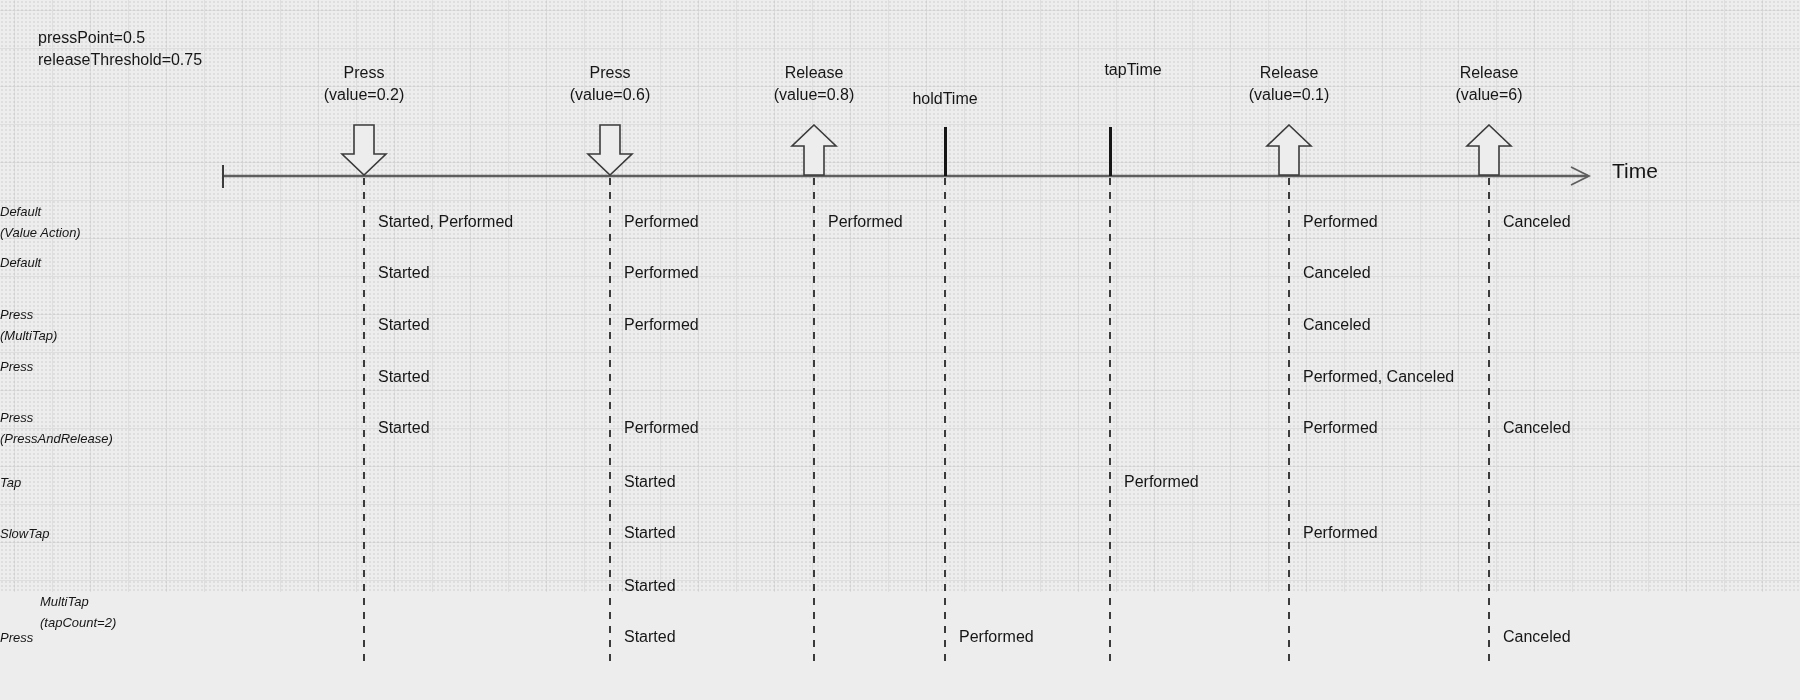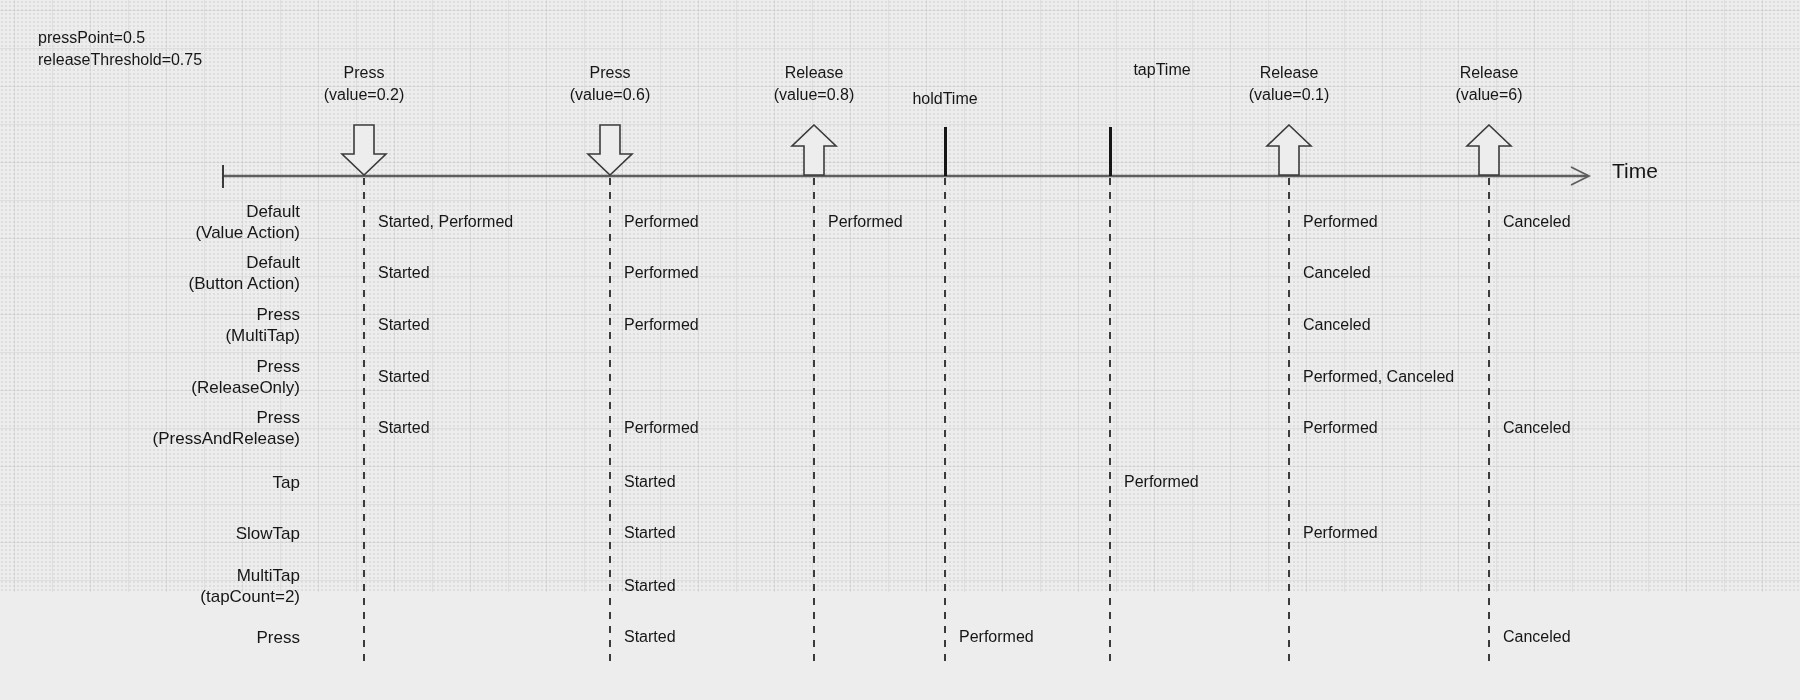--- a/index.html
+++ b/index.html
@@ -29,22 +29,22 @@
   }
   .tick{
     position:absolute;top:127px;height:49px;width:3px;background:#161616;
   }
   .arrow{position:absolute;top:124px;}
   .dash{
     position:absolute;top:178px;height:487px;width:2px;
     background:repeating-linear-gradient(to bottom,#3b3b3b 0 7px, rgba(0,0,0,0) 7px 14px);
   }
   .row-label{
-    position:absolute;left:0;width:300px;text-align:right;
-    font-size:17px;line-height:21px;white-space:nowrap;
+    position:absolute;left:0;width:300px;text-align:left;
+    font-size:13px;line-height:21px;white-space:nowrap;font-style:italic;
   }
   .cell{
     position:absolute;font-size:16px;line-height:22px;white-space:nowrap;
   }
   .time-label{
     position:absolute;left:1612px;top:161px;
     font-size:21px;line-height:20px;white-space:nowrap;
   }
   #axis-svg{position:absolute;left:0;top:0;}
 </style>
@@ -89,21 +89,21 @@
       </div>
       <svg class="arrow" style="left:790px" width="48" height="52" viewBox="0 0 48 52">
         <polygon points="24,1 46,22 34,22 34,51 14,51 14,22 2,22" fill="#ededed" stroke="#3b3b3b" stroke-width="1.6"></polygon>
       </svg>
       <div class="dash" style="left: 813px;"></div>
       <div class="col-label" style="left: 945px; top: 88px;">
         <div>holdTime</div>
       </div>
       <div class="tick" style="left: 943.5px;"></div>
       <div class="dash" style="left: 944px;"></div>
-      <div class="col-label" style="left: 1162px; top: 59px;">
+      <div class="col-label" style="left: 1133px; top: 59px;">
         <div>tapTime</div>
       </div>
       <div class="tick" style="left: 1108.5px;"></div>
       <div class="dash" style="left: 1109px;"></div>
       <div class="col-label" style="left: 1289px; top: 62px;">
         <div>Release</div>
         <div>(value=0.1)</div>
       </div>
       <svg class="arrow" style="left:1265px" width="48" height="52" viewBox="0 0 48 52">
         <polygon points="24,1 46,22 34,22 34,51 14,51 14,22 2,22" fill="#ededed" stroke="#3b3b3b" stroke-width="1.6"></polygon>
@@ -121,35 +121,33 @@
         <div>Default</div>
         <div>(Value Action)</div>
       </div>
       <div class="cell" style="left: 378px; top: 211px;">Started, Performed</div>
       <div class="cell" style="left: 624px; top: 211px;">Performed</div>
       <div class="cell" style="left: 828px; top: 211px;">Performed</div>
       <div class="cell" style="left: 1303px; top: 211px;">Performed</div>
       <div class="cell" style="left: 1503px; top: 211px;">Canceled</div>
       <div class="row-label" style="top: 252px;">
         <div>Default</div>
-        <div>(Button Action)</div>
       </div>
       <div class="cell" style="left: 378px; top: 262px;">Started</div>
       <div class="cell" style="left: 624px; top: 262px;">Performed</div>
       <div class="cell" style="left: 1303px; top: 262px;">Canceled</div>
       <div class="row-label" style="top: 304px;">
         <div>Press</div>
         <div>(MultiTap)</div>
       </div>
       <div class="cell" style="left: 378px; top: 314px;">Started</div>
       <div class="cell" style="left: 624px; top: 314px;">Performed</div>
       <div class="cell" style="left: 1303px; top: 314px;">Canceled</div>
       <div class="row-label" style="top: 356px;">
         <div>Press</div>
-        <div>(ReleaseOnly)</div>
       </div>
       <div class="cell" style="left: 378px; top: 366px;">Started</div>
       <div class="cell" style="left: 1303px; top: 366px;">Performed, Canceled</div>
       <div class="row-label" style="top: 407px;">
         <div>Press</div>
         <div>(PressAndRelease)</div>
       </div>
       <div class="cell" style="left: 378px; top: 417px;">Started</div>
       <div class="cell" style="left: 624px; top: 417px;">Performed</div>
       <div class="cell" style="left: 1303px; top: 417px;">Performed</div>
@@ -157,21 +155,21 @@
       <div class="row-label" style="top: 472px;">
         <div>Tap</div>
       </div>
       <div class="cell" style="left: 624px; top: 471px;">Started</div>
       <div class="cell" style="left: 1124px; top: 471px;">Performed</div>
       <div class="row-label" style="top: 523px;">
         <div>SlowTap</div>
       </div>
       <div class="cell" style="left: 624px; top: 522px;">Started</div>
       <div class="cell" style="left: 1303px; top: 522px;">Performed</div>
-      <div class="row-label" style="top: 565px;">
+      <div class="row-label" style="top: 591px; padding-left: 40px;">
         <div>MultiTap</div>
         <div>(tapCount=2)</div>
       </div>
       <div class="cell" style="left: 624px; top: 575px;">Started</div>
       <div class="row-label" style="top: 627px;">
         <div>Press</div>
       </div>
       <div class="cell" style="left: 624px; top: 626px;">Started</div>
       <div class="cell" style="left: 959px; top: 626px;">Performed</div>
       <div class="cell" style="left: 1503px; top: 626px;">Canceled</div>

